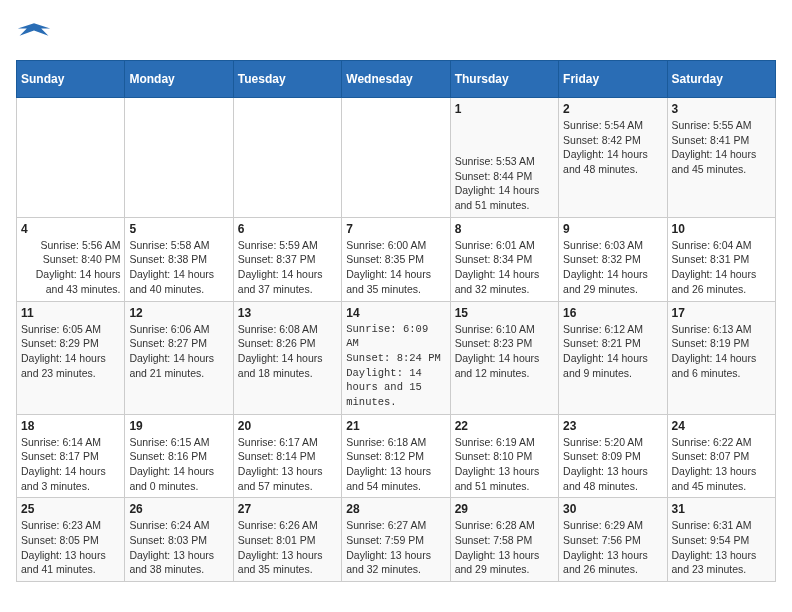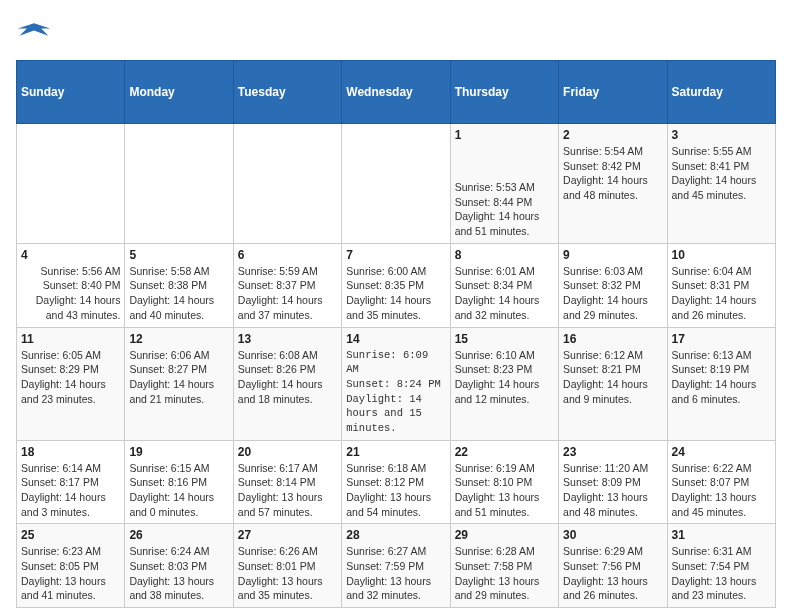--- a/index.html
+++ b/index.html
@@ -38,21 +38,21 @@
       color: #444;
     }
     table {
       width: 100%;
       border-collapse: collapse;
       font-size: 11px;
     }
     thead tr th {
       background: #2a6db5;
       color: #fff;
-      padding: 24px 4px;
+      padding: 11px 4px;
       text-align: left;
       font-size: 12px;
       font-weight: bold;
       border: 1px solid #1a5a9a;
     }
     tbody tr td {
       border: 1px solid #ccc;
       vertical-align: top;
       padding: 4px;
       min-height: 80px;
@@ -247,21 +247,21 @@
 Daylight: 13 hours and 54 minutes.</div>
         </td>
         <td>
           <div class="day-num">22</div>
           <div class="day-detail" style="white-space: pre-line;">Sunrise: 6:19 AM
 Sunset: 8:10 PM
 Daylight: 13 hours and 51 minutes.</div>
         </td>
         <td>
           <div class="day-num">23</div>
-          <div class="day-detail" style="white-space: pre-line;">Sunrise: 11:20 AM
+          <div class="day-detail" style="white-space: pre-line;">Sunrise: 5:20 AM
 Sunset: 8:09 PM
 Daylight: 13 hours and 48 minutes.</div>
         </td>
         <td>
           <div class="day-num">24</div>
           <div class="day-detail" style="white-space: pre-line;">Sunrise: 6:22 AM
 Sunset: 8:07 PM
 Daylight: 13 hours and 45 minutes.</div>
         </td>
       </tr>
@@ -298,18 +298,18 @@
         </td>
         <td>
           <div class="day-num">30</div>
           <div class="day-detail" style="white-space: pre-line;">Sunrise: 6:29 AM
 Sunset: 7:56 PM
 Daylight: 13 hours and 26 minutes.</div>
         </td>
         <td>
           <div class="day-num">31</div>
           <div class="day-detail" style="white-space: pre-line;">Sunrise: 6:31 AM
-Sunset: 7:54 PM
+Sunset: 9:54 PM
 Daylight: 13 hours and 23 minutes.</div>
         </td>
       </tr>
     </tbody>
 </table>
 
 </body></html>

